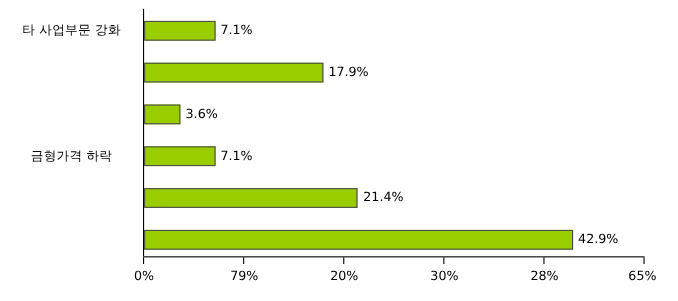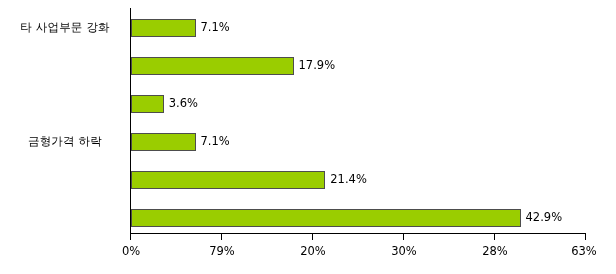--- a/index.html
+++ b/index.html
@@ -161,16 +161,16 @@
     <div class="x-tick" style="left: 181px; background: rgb(0, 0, 0);"></div>
     <div class="x-tick" style="left: 272px; background: rgb(0, 0, 0);"></div>
     <div class="x-tick" style="left: 363px; background: rgb(0, 0, 0);"></div>
     <div class="x-tick" style="left: 454px; background: rgb(0, 0, 0);"></div>
 
     <div class="x-tick-label" style="left:0px;">0%</div>
     <div class="x-tick-label" style="left:91px;">79%</div>
     <div class="x-tick-label" style="left:182px;">20%</div>
     <div class="x-tick-label" style="left:273px;">30%</div>
     <div class="x-tick-label" style="left:364px;">28%</div>
-    <div class="x-tick-label" style="left:453px;">63%</div>
+    <div class="x-tick-label" style="left:453px;">65%</div>
 
   </div>
 </div>
 
 </body></html>

